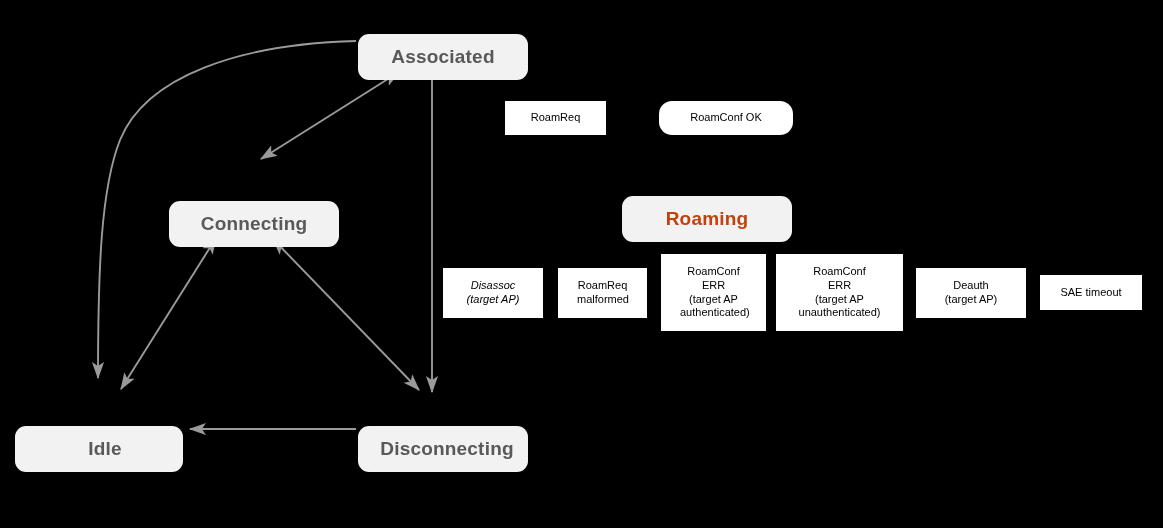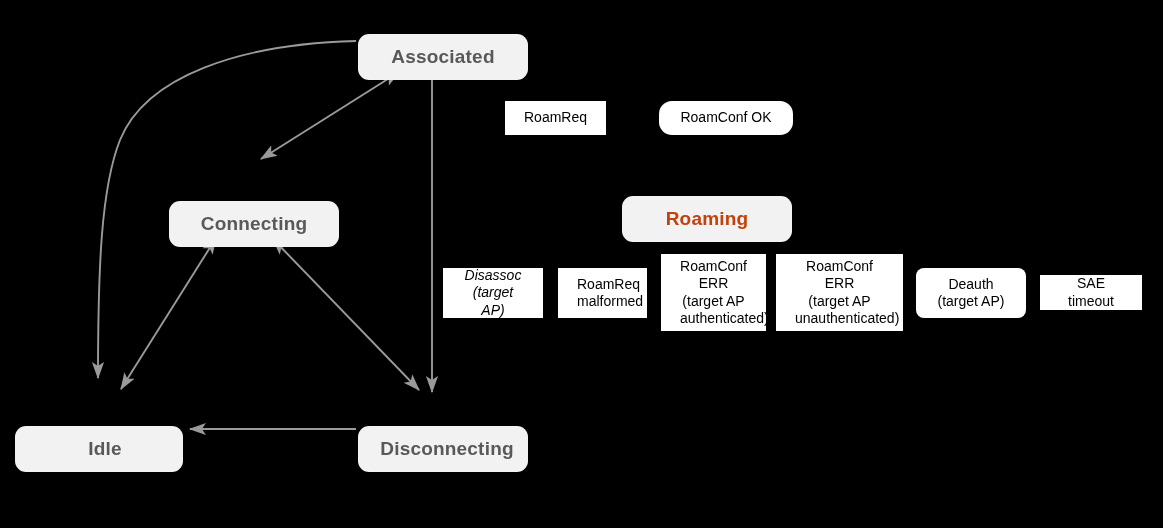--- a/index.html
+++ b/index.html
@@ -42,21 +42,21 @@
     color: #c2410c;
   }
   .label-node {
     position: absolute;
     background: #ffffff;
     color: #000000;
     display: flex;
     align-items: center;
     justify-content: center;
     text-align: center;
-    font-size: 14px;
+    font-size: 11px;
     line-height: 1.25;
     box-sizing: border-box;
     padding: 2px 19px;
   }
   .label-node span {
     display: block;
     width: 100%;
   }
 </style>
 </head>
@@ -114,20 +114,20 @@
     </div>
   <div class="label-node" style="left: 558px; top: 268px; width: 89px; height: 50px;">
       <span>RoamReq<br>malformed</span>
     </div>
   <div class="label-node" style="left: 661px; top: 254px; width: 105px; height: 77px;">
       <span>RoamConf<br>ERR<br>(target AP<br>authenticated)</span>
     </div>
   <div class="label-node" style="left: 776px; top: 254px; width: 127px; height: 77px;">
       <span>RoamConf<br>ERR<br>(target AP<br>unauthenticated)</span>
     </div>
-  <div class="label-node" style="left: 916px; top: 268px; width: 110px; height: 50px; border-radius: 8px;">
+  <div class="label-node" style="left: 916px; top: 268px; width: 110px; height: 50px;">
       <span>Deauth<br>(target AP)</span>
     </div>
   <div class="label-node" style="left: 1040px; top: 275px; width: 102px; height: 35px;">
       <span>SAE timeout</span>
     </div>
 
 </div>
 
 </body></html>

